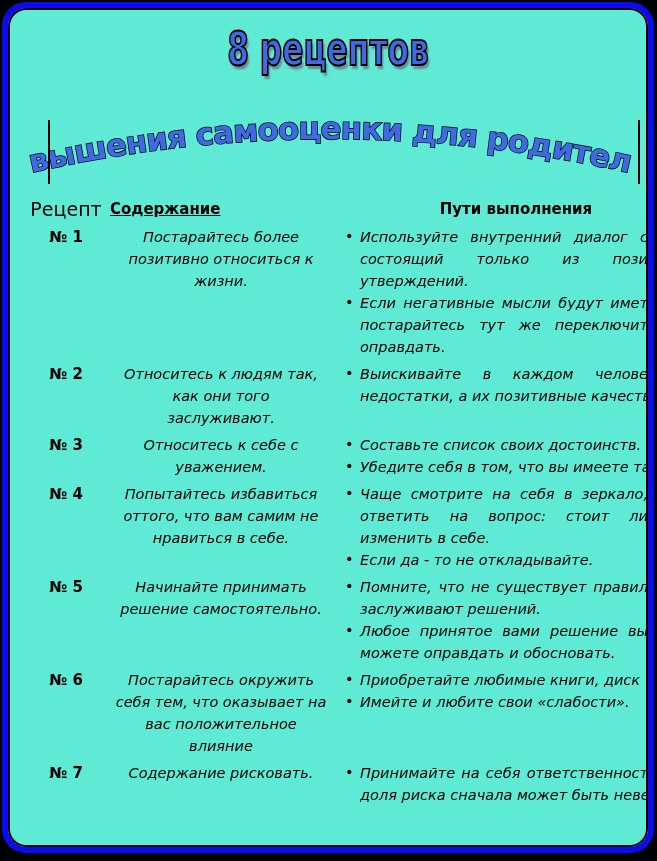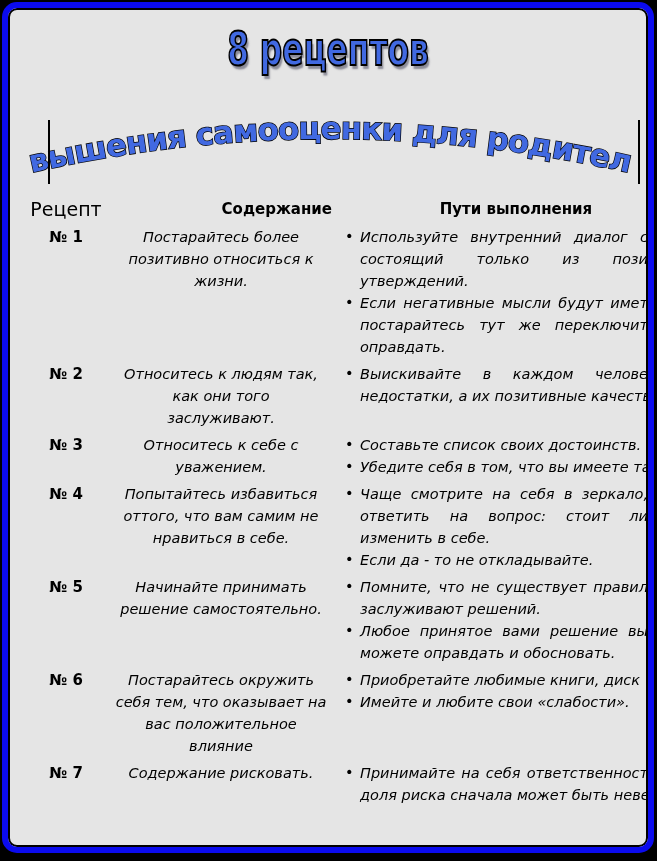--- a/index.html
+++ b/index.html
@@ -1,35 +1,35 @@
 <!DOCTYPE html>
 <html><head>
 <meta charset="utf-8">
 <style>
   html,body{margin:0;padding:0;background:#000;}
   .stage{position:relative;width:657px;height:861px;background:#000;overflow:hidden;
          font-family:"DejaVu Sans",sans-serif;color:#000;}
-  .sheet{position:absolute;left:2px;top:2px;right:3px;bottom:8px;background:#e5e5e5;
-         border:6px solid #0b0bee;border-radius:15px;
+  .sheet{position:absolute;left:2px;top:2px;right:3px;bottom:8px;background:#5eead4;
+         border:6px solid #0b0bee;border-radius:24px;
          box-shadow:0 0 0 2px #000, inset 0 0 0 2px #000;overflow:hidden;}
   
   .main-title{margin:16px 0 0;text-align:center;font-size:46px;font-weight:bold;line-height:50px;
               color:#4169e1;-webkit-text-stroke:2px #000;letter-spacing:0;
               transform:scaleX(.68);transform-origin:center;
               text-shadow:3px 4px 2px rgba(110,110,125,.75);}
   svg.arch{display:block;margin-top:0;}
   .frame-mark{position:absolute;width:2px;height:64px;background:#000;}
   .frame-mark.left{left:40px;top:112px;}
   .frame-mark.right{left:630px;top:112px;}
   
   table.recipes{margin-left:14px;border-collapse:collapse;table-layout:fixed;width:630px;}
   th,td{vertical-align:top;padding:0 0 5px 0;line-height:22px;}
   th{padding-bottom:6px;font-size:15px;}
   .h-num{font-weight:normal;text-align:center;font-size:19px;}
-  .h-content{font-weight:bold;text-align:right;}
+  .h-content{font-weight:bold;text-align:left;text-decoration:underline;}
   .h-ways{font-weight:bold;text-align:center;text-indent:48px;}
   .c-num{font-weight:bold;text-align:center;font-size:15px;}
   .c-content{font-style:italic;font-size:14.5px;margin-top:14px;}
   .c-content .line{text-align:center;}
   .c-ways{font-style:italic;font-size:14.5px;padding-left:10px;padding-right:4px;}
   .bullet{position:relative;padding-left:18px;}
   .dot{position:absolute;left:3px;top:-1px;font-style:normal;}
   .line{white-space:nowrap;}
   .line.fill{white-space:normal;text-align:justify;text-align-last:justify;}
 </style>

